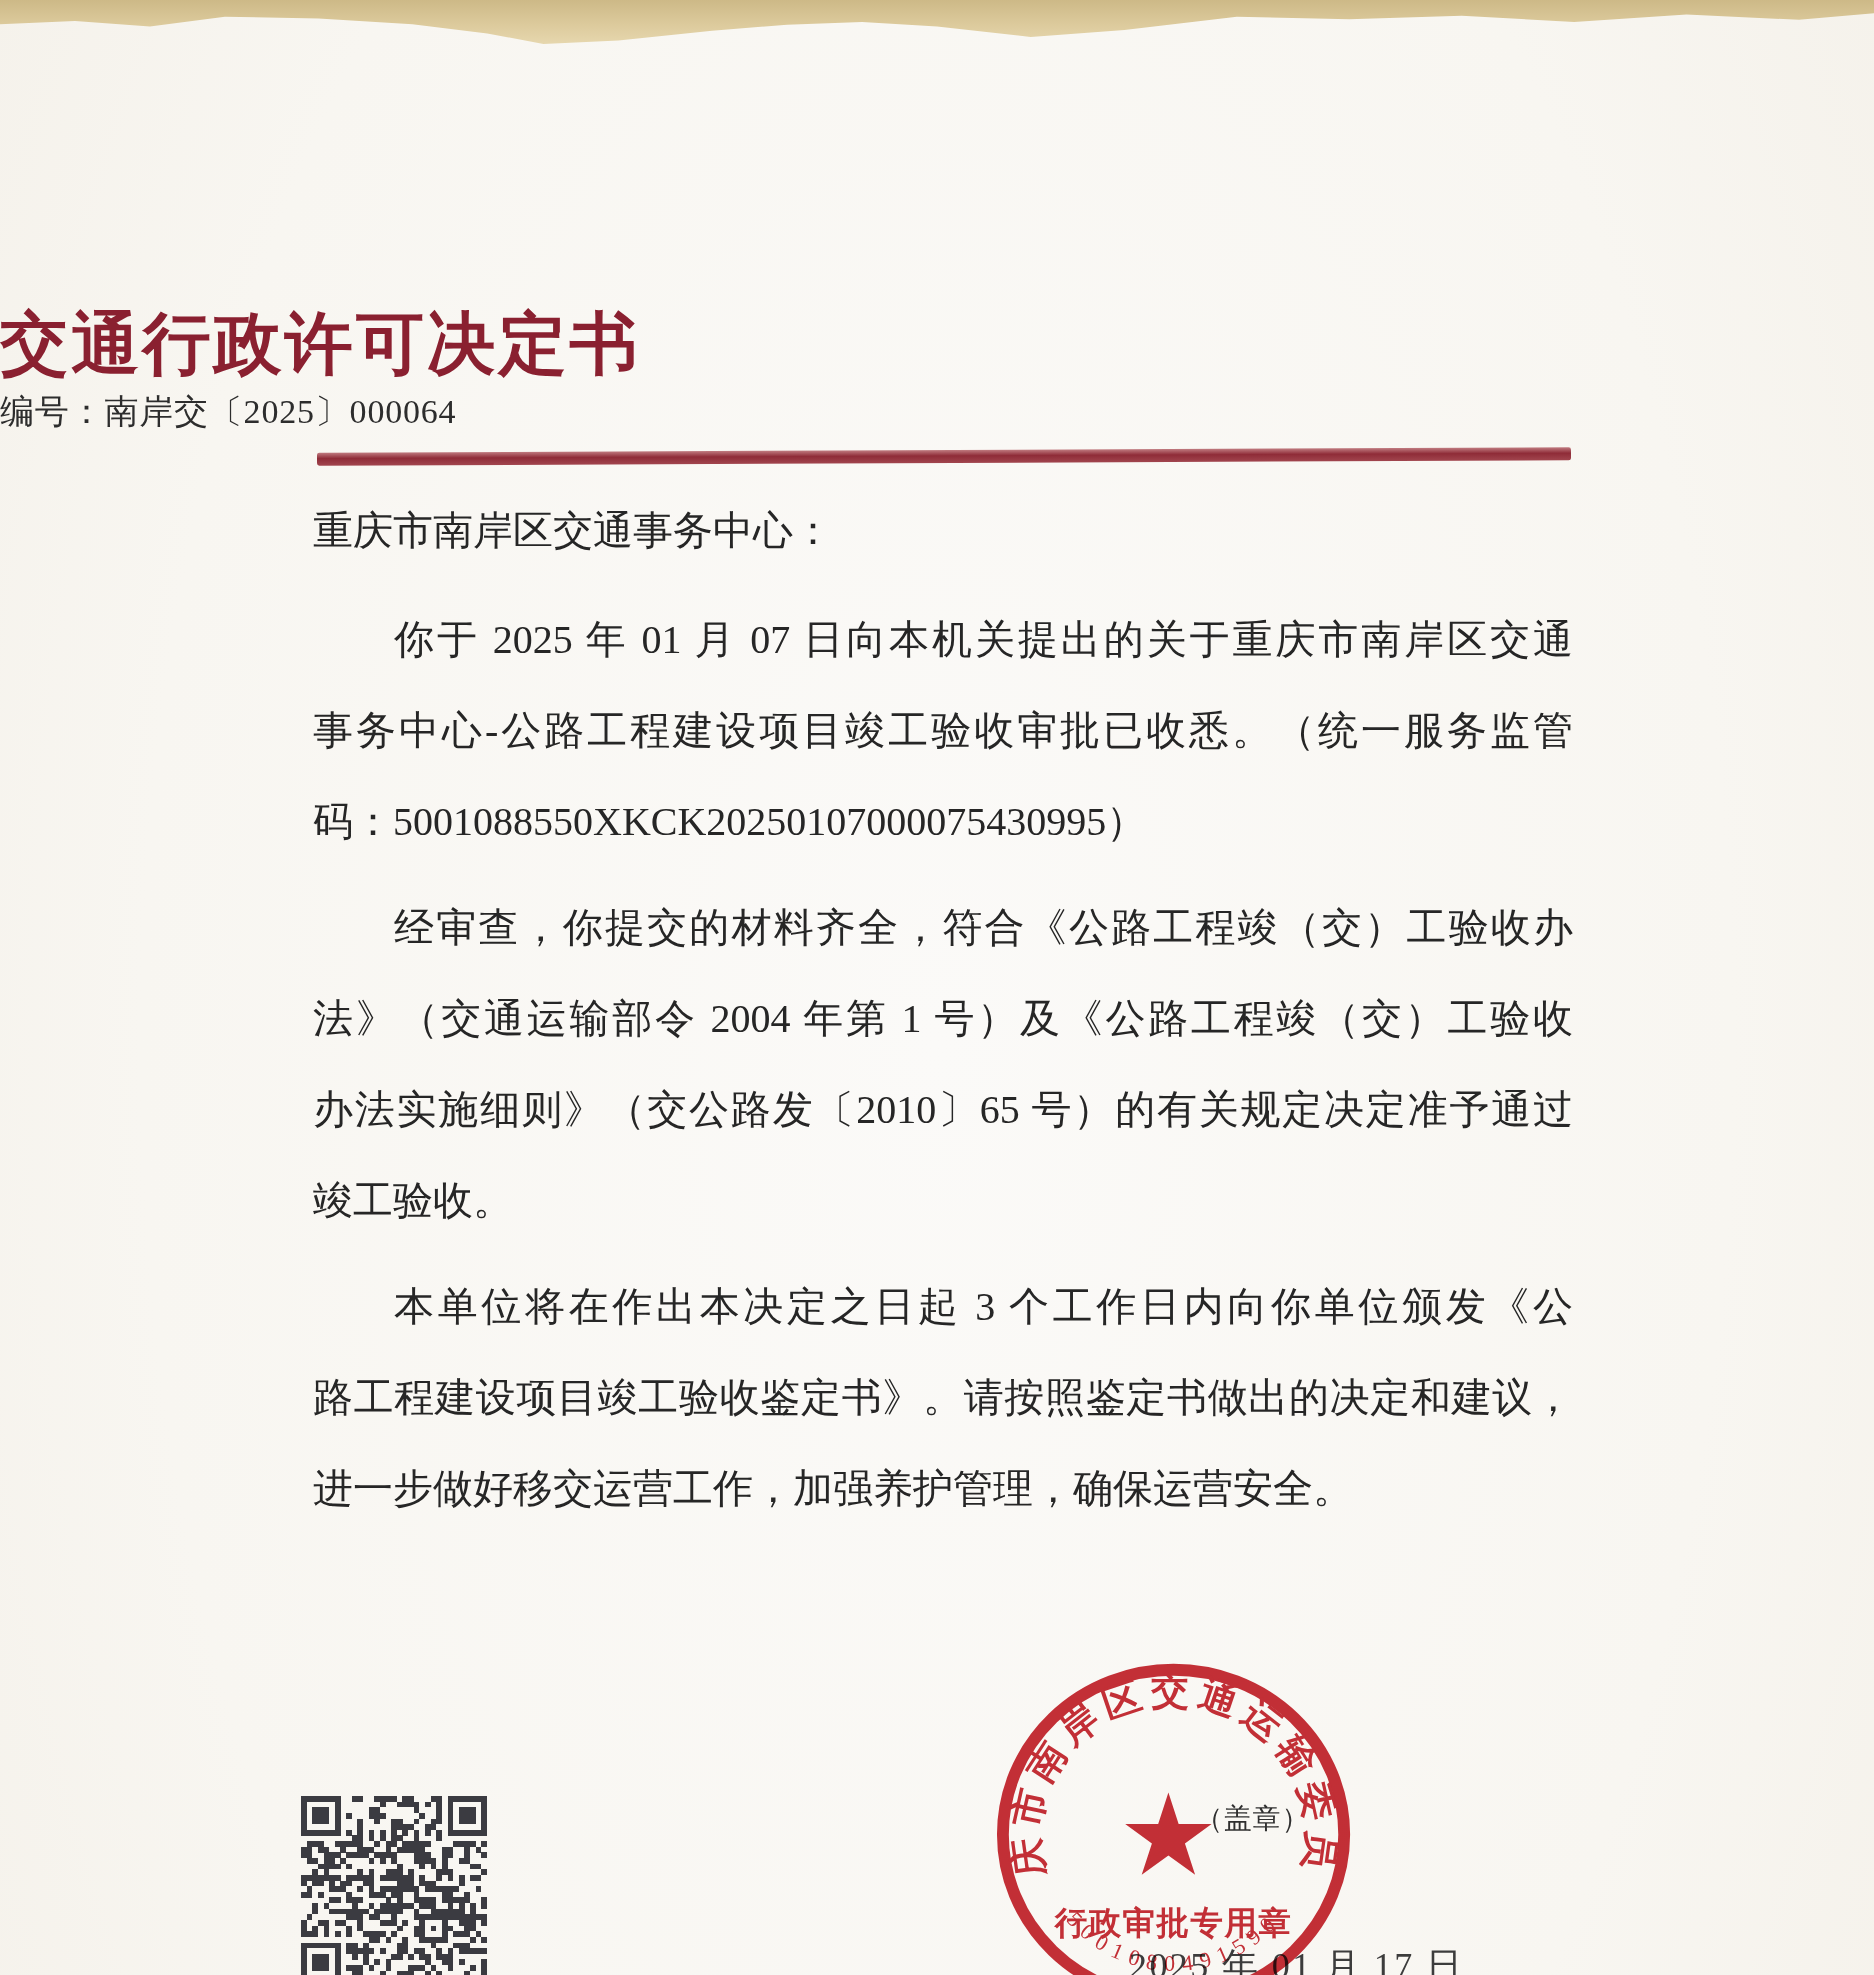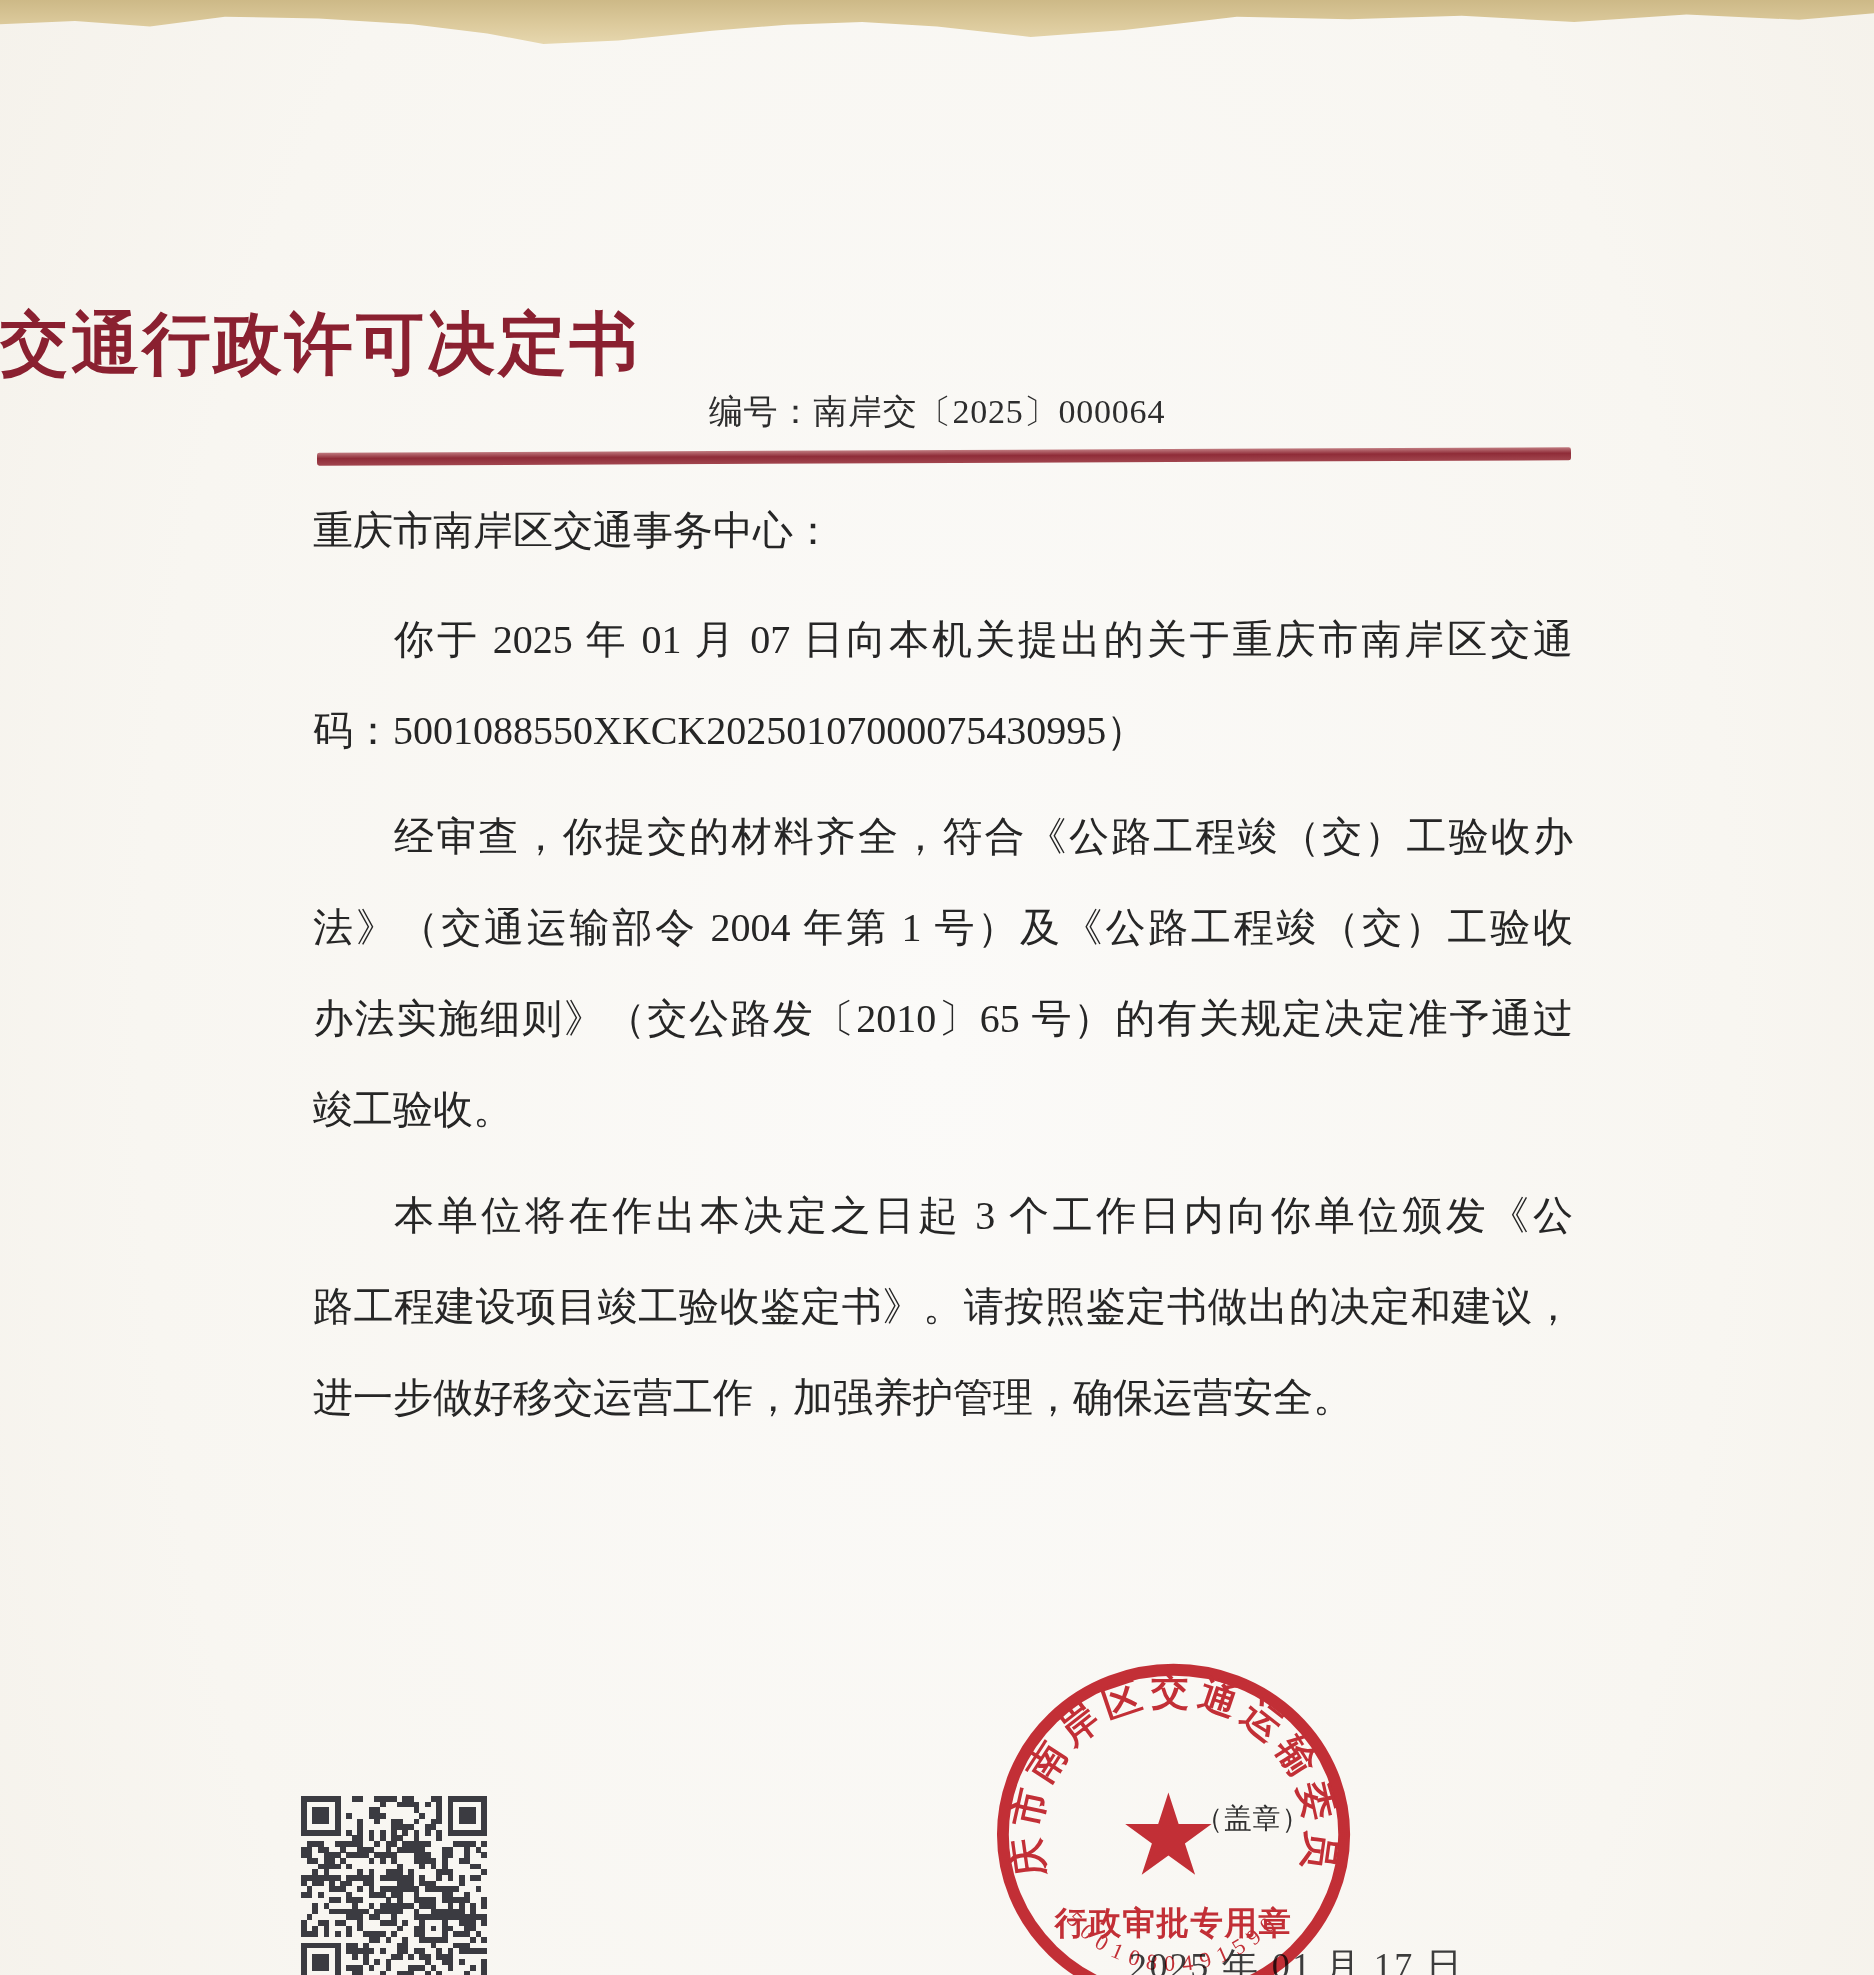--- a/index.html
+++ b/index.html
@@ -18,21 +18,21 @@
     clip-path:polygon(0 0,100% 0,100% 30%,96% 45%,90% 33%,84% 50%,78% 36%,72% 44%,66% 38%,60% 68%,55% 84%,50% 60%,46% 50%,42% 56%,38% 70%,33% 92%,29% 100%,26% 76%,22% 55%,17% 42%,12% 38%,8% 60%,4% 48%,0 55%);
   }
 
   .title{
     position:absolute;top:299px;left:0;width:100%;
     font-size:68px;font-weight:bold;
     letter-spacing:3.2px;color:var(--title,#8a2030);
   }
   .doc-no{
     position:absolute;top:389px;left:0;width:100%;
-    text-align:center;font-size:34px;color:#2d2d2d;letter-spacing:0.8px;
+    text-align:left;font-size:34px;color:#2d2d2d;letter-spacing:0.8px;
   }
   .red-rule{
     position:absolute;left:317px;top:450px;width:1254px;height:13.4px;
     background:linear-gradient(180deg,#c07b80 0%,#8f2c38 45%,#a1454e 100%);
     border-radius:2.4px;transform:rotate(-0.25deg);
   }
 
   .content{position:absolute;left:313px;top:485px;width:1260px;font-size:40px;}
   .line{height:91px;line-height:91px;text-align:justify;text-align-last:justify;text-justify:inter-character;white-space:normal;}
   .line.last{text-align-last:left;}
@@ -63,20 +63,21 @@
 
   <div class="title">交通行政许可决定书</div>
   <div class="doc-no">编号：南岸交〔2025〕000064</div>
   <div class="red-rule"></div>
 
   <div class="content">
     <div class="line last">重庆市南岸区交通事务中心：</div>
 
     <div class="para first">
       <div class="line indent">你于 2025 年 01 月 07 日向本机关提出的关于重庆市南岸区交通</div>
+      <div class="line">事务中心-公路工程建设项目竣工验收审批已收悉。（统一服务监管</div>
       <div class="line last">码：5001088550XKCK20250107000075430995）</div>
     </div>
 
     <div class="para">
       <div class="line indent">经审查，你提交的材料齐全，符合《公路工程竣（交）工验收办</div>
       <div class="line">法》（交通运输部令 2004 年第 1 号）及《公路工程竣（交）工验收</div>
       <div class="line">办法实施细则》（交公路发〔2010〕65 号）的有关规定决定准予通过</div>
       <div class="line last">竣工验收。</div>
     </div>
 

